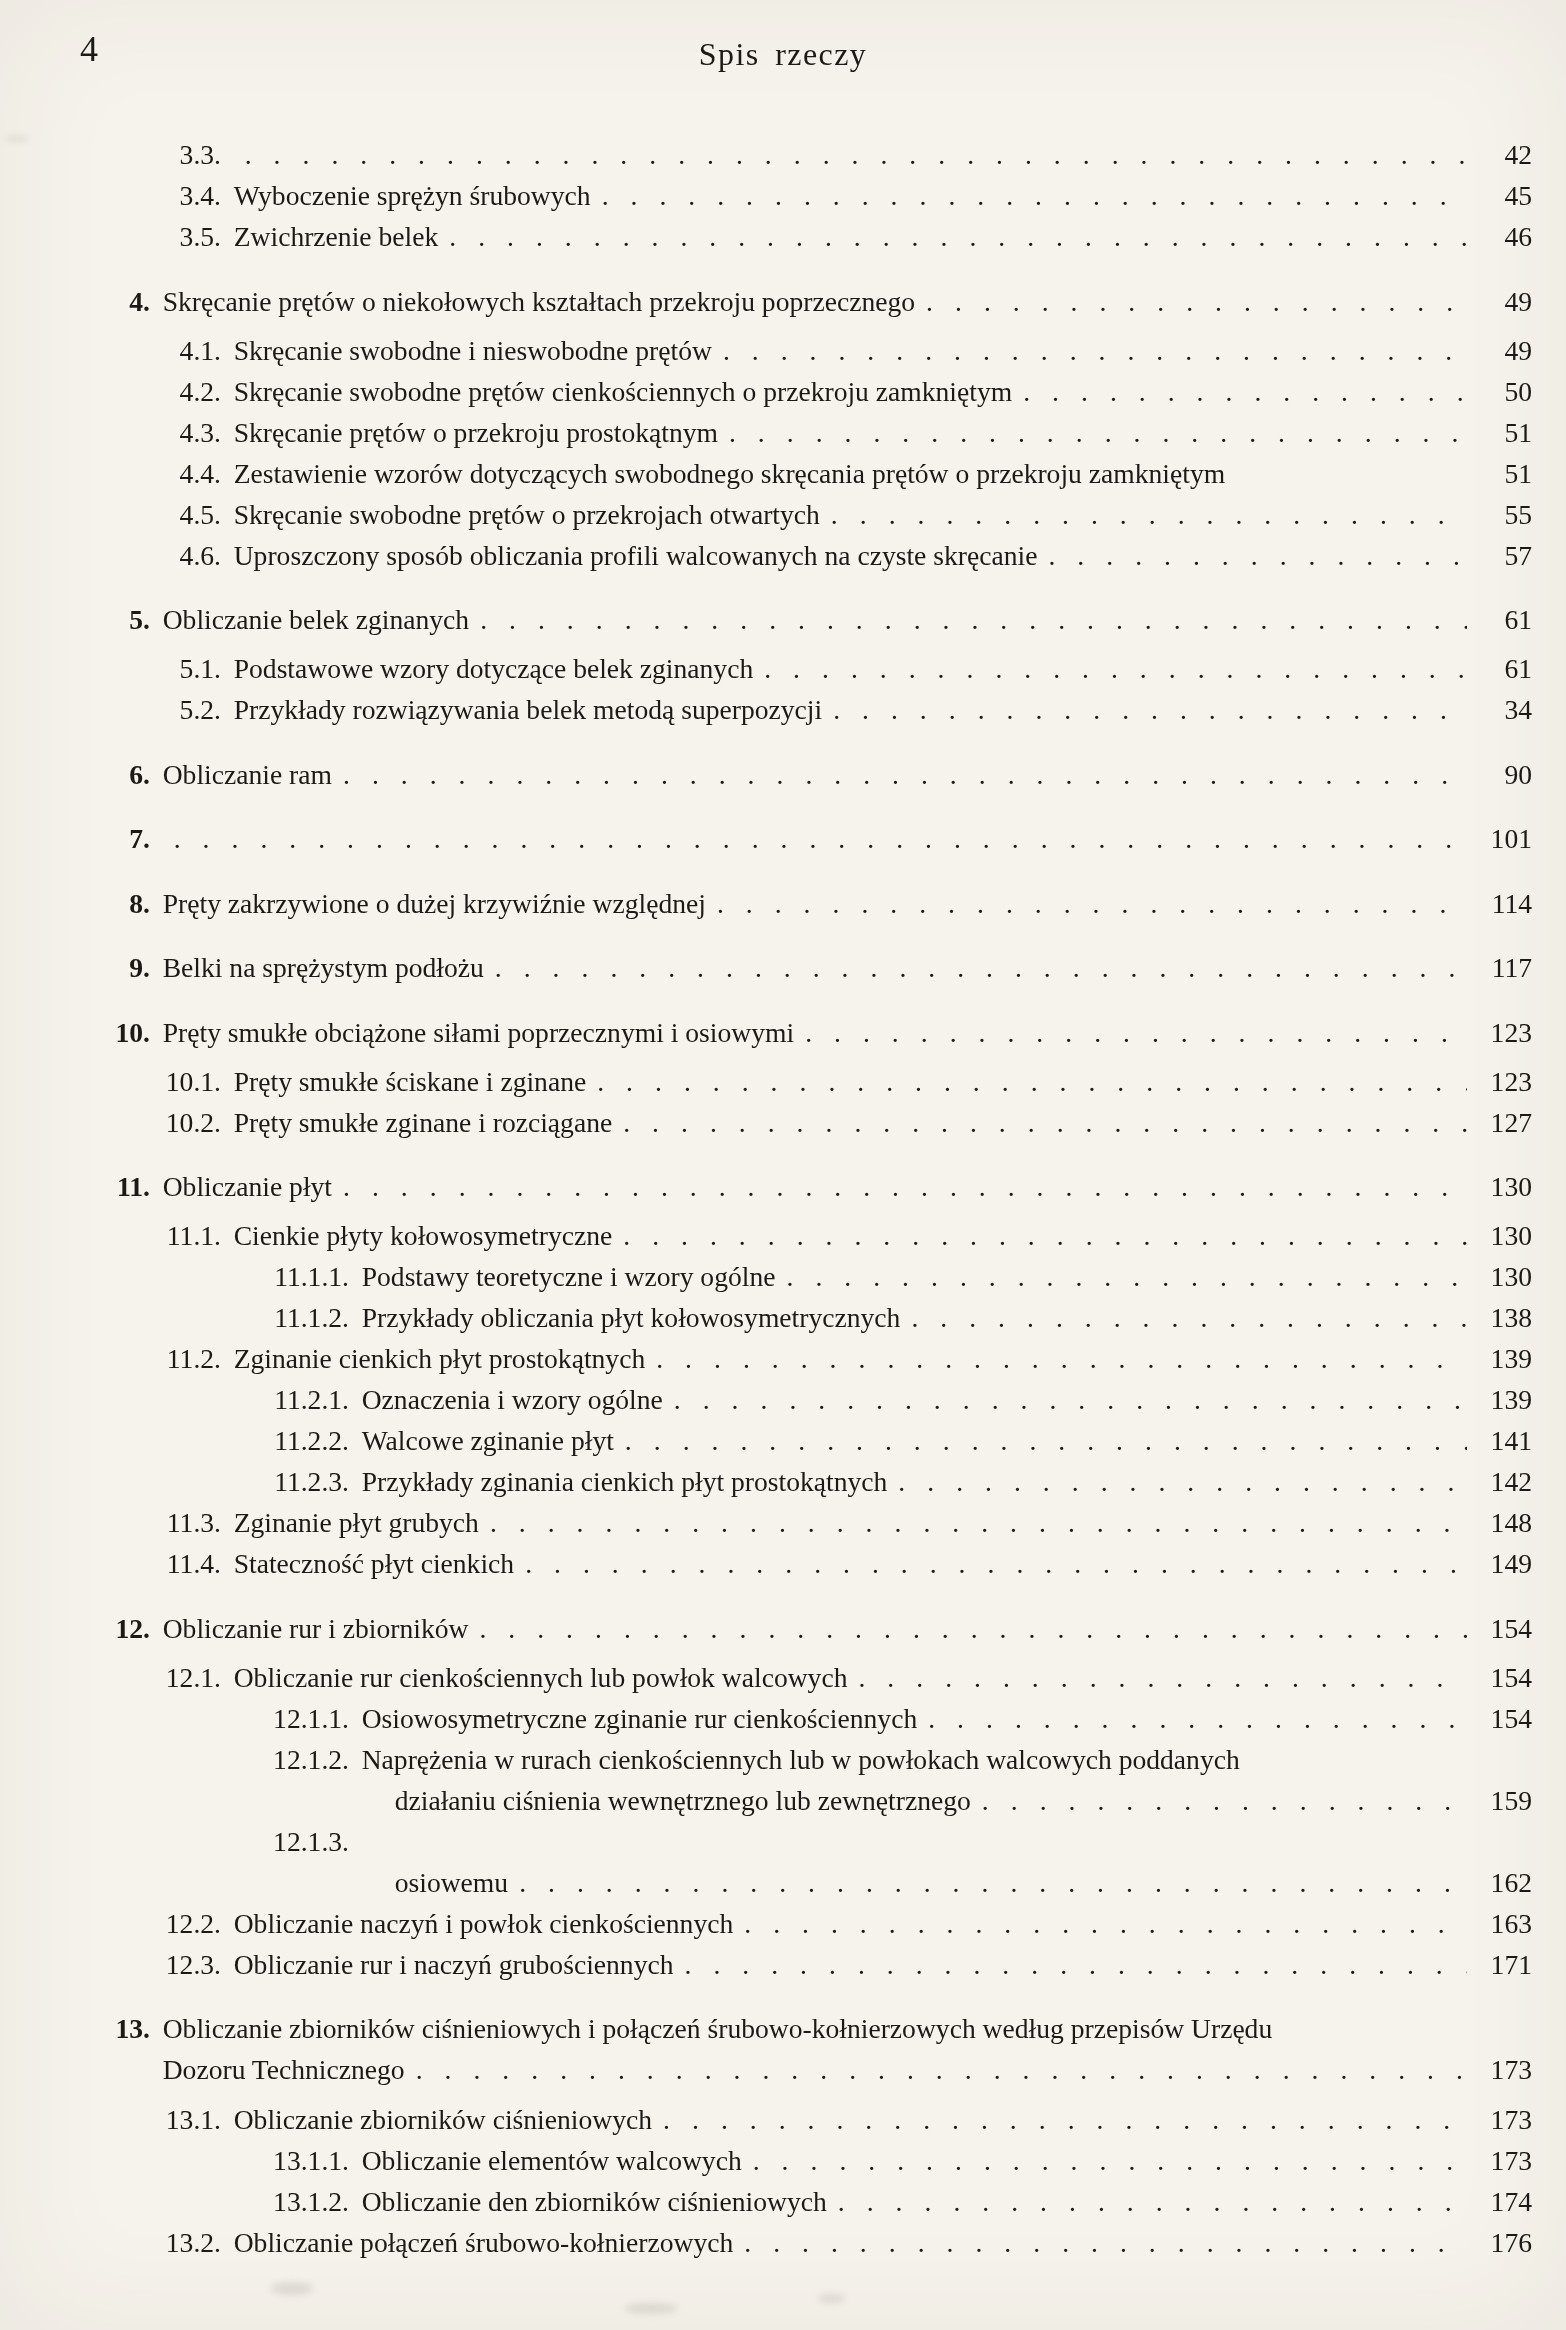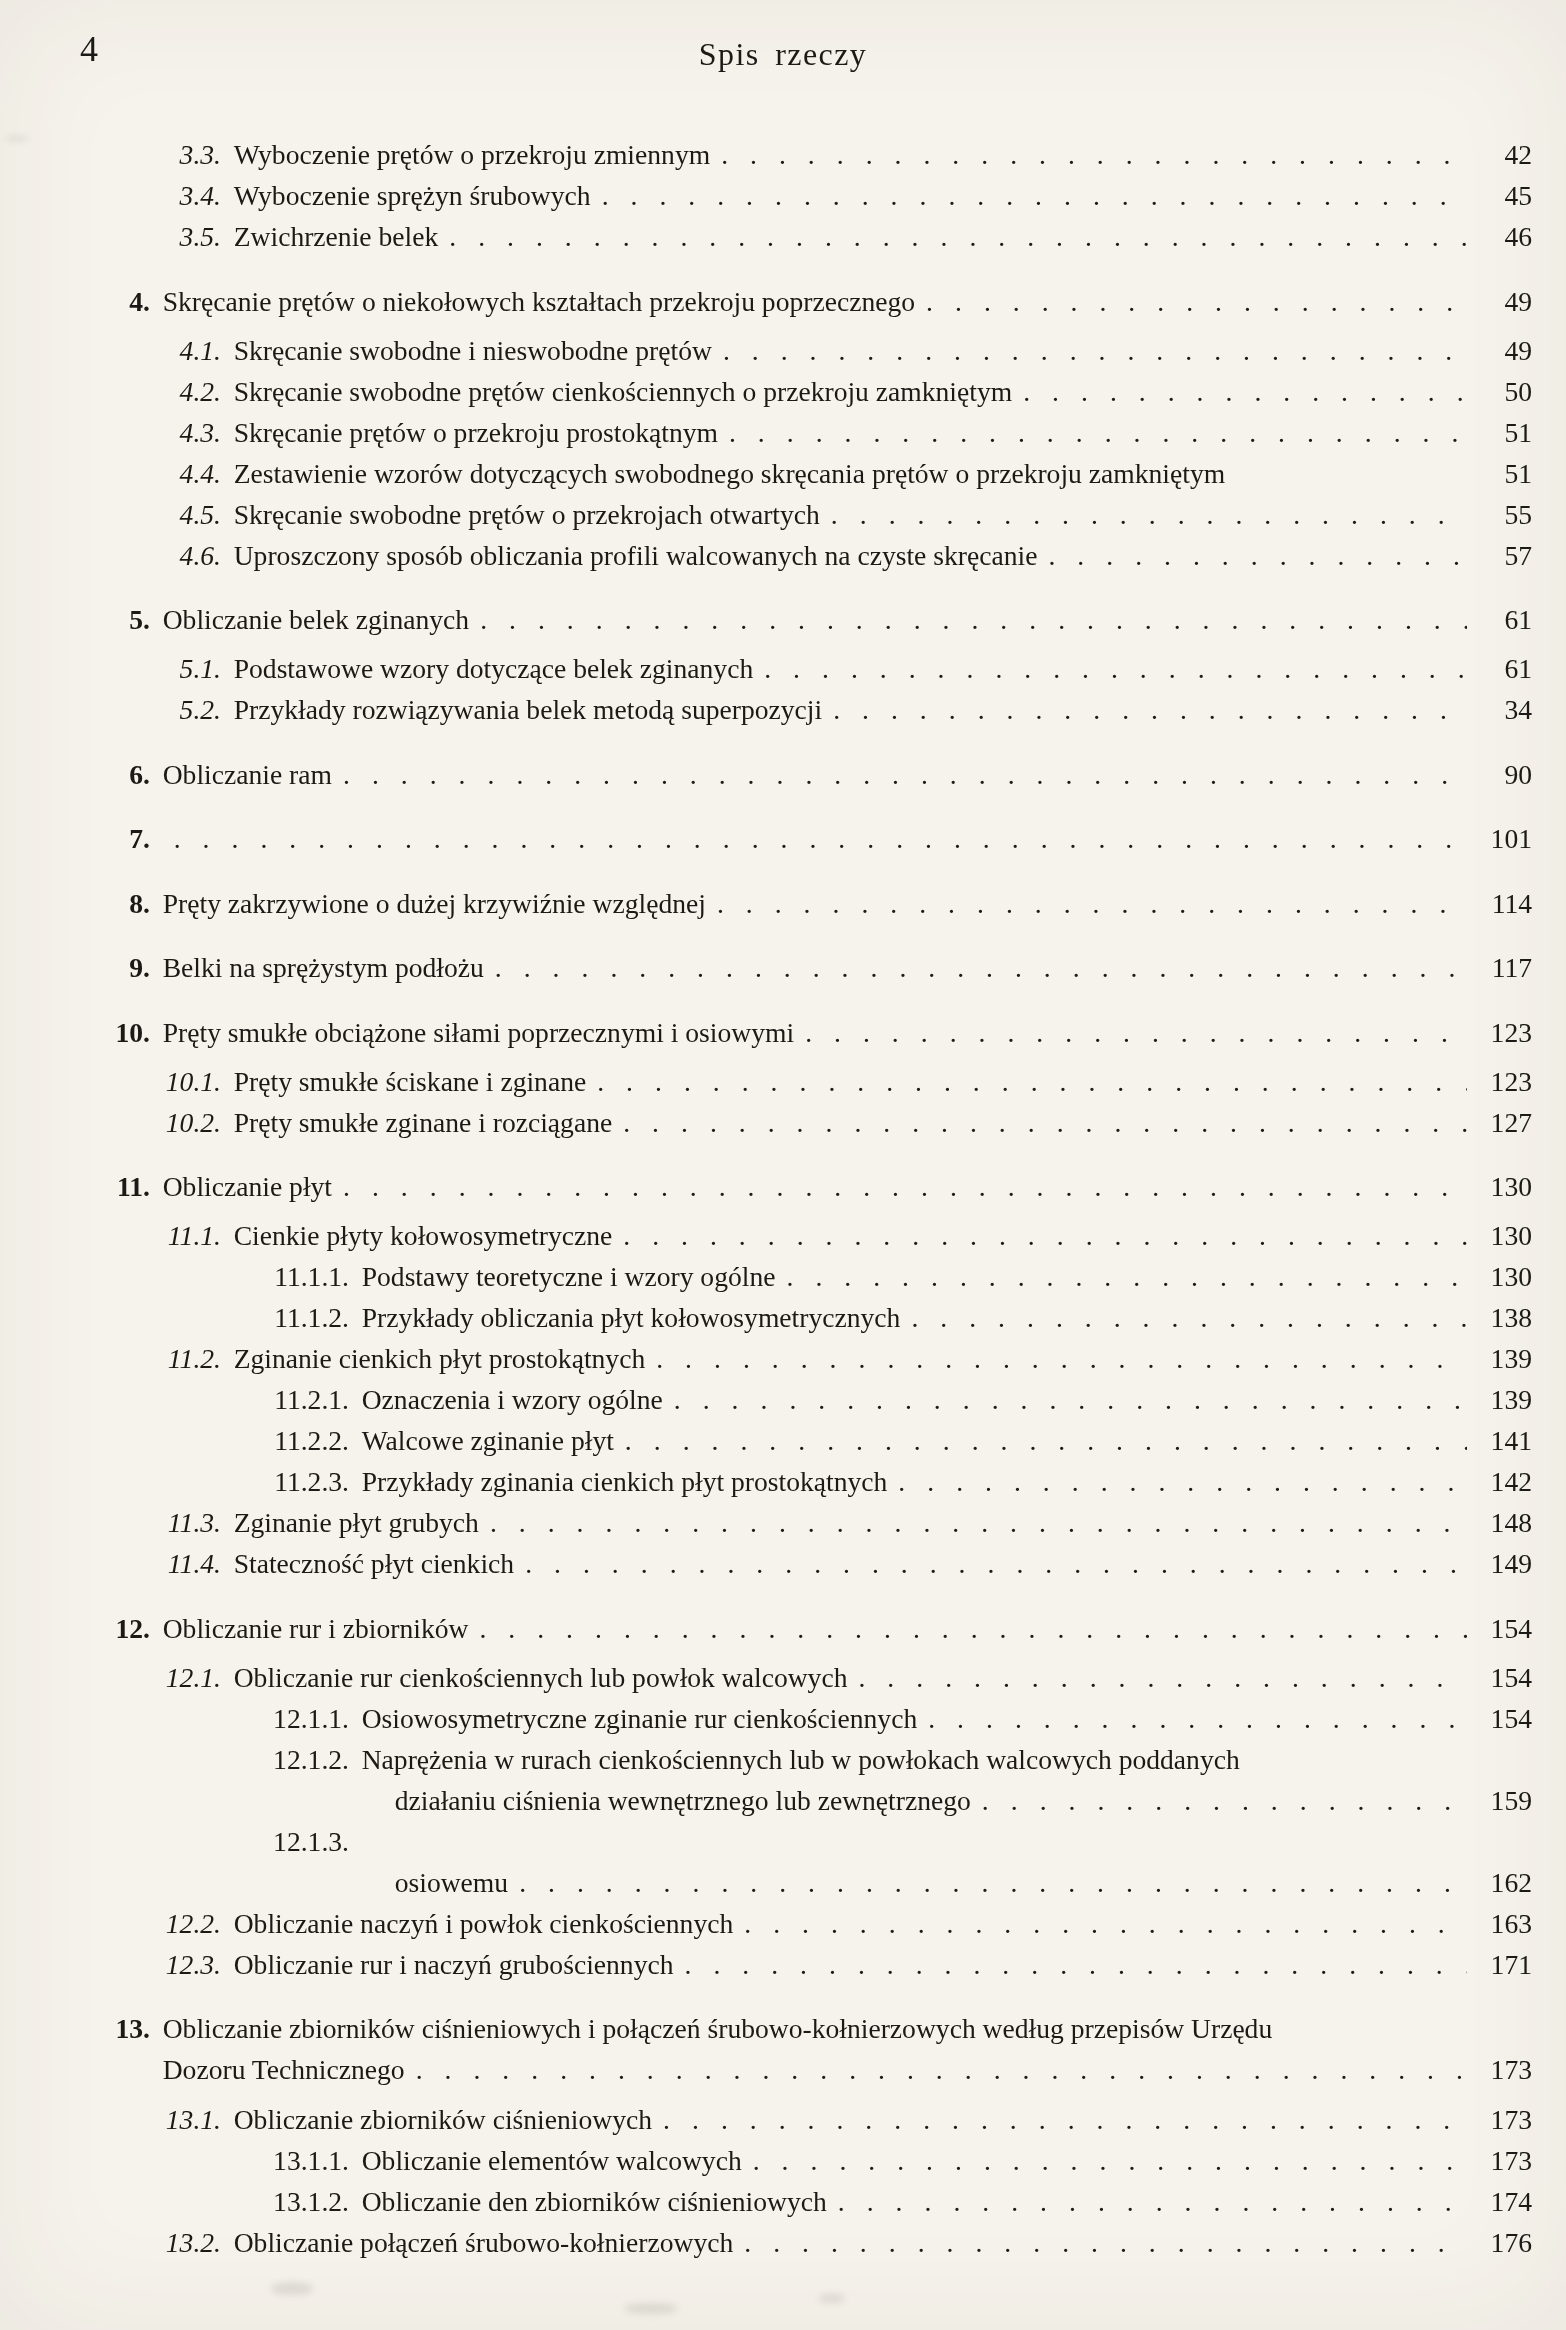--- a/index.html
+++ b/index.html
@@ -28,21 +28,21 @@
   .row {
     display:flex; align-items:baseline;
     line-height:41px; font-size:27.6px;
   }
   .row.gap-lg { margin-top:23.5px; }
   .row.gap-sm { margin-top:8.1px; }
   .num {
     flex:0 0 auto; text-align:right; margin-right:12.7px; white-space:pre;
   }
   .chapter .num, .chapter-cont .num { width:52px; font-weight:bold; }
-  .section .num { width:123px;font-style:italic; }
+  .section .num { width:123px; }
   .subsection .num { width:251px;text-align:right; }
   .subsection-cont .num { width:284px; }
   .chapter .label, .chapter-cont .label { font-weight:normal; }
   .label { flex:0 0 auto; white-space:nowrap; }
   .dots {
     flex:1 1 0; min-width:0; overflow:hidden; white-space:nowrap;
     letter-spacing:22px; padding-left:11px;
   }
   .pg { flex:0 0 65px; text-align:right; white-space:nowrap; }
   .smudge {
@@ -58,21 +58,20 @@
 <body>
 
 <header>
   <div class="folio">4</div>
   <div class="running-head">Spis rzeczy</div>
 </header>
 
 <main class="toc">
     <div class="row section">
     <span class="num">3.3.</span>
-    <span class="label">Wyboczenie prętów o przekroju zmiennym</span>
     <span class="dots">......................................................................</span>
     <span class="pg">42</span>
   </div>
     <div class="row section">
     <span class="num">3.4.</span>
     <span class="label">Wyboczenie sprężyn śrubowych</span>
     <span class="dots">......................................................................</span>
     <span class="pg">45</span>
   </div>
     <div class="row section">

